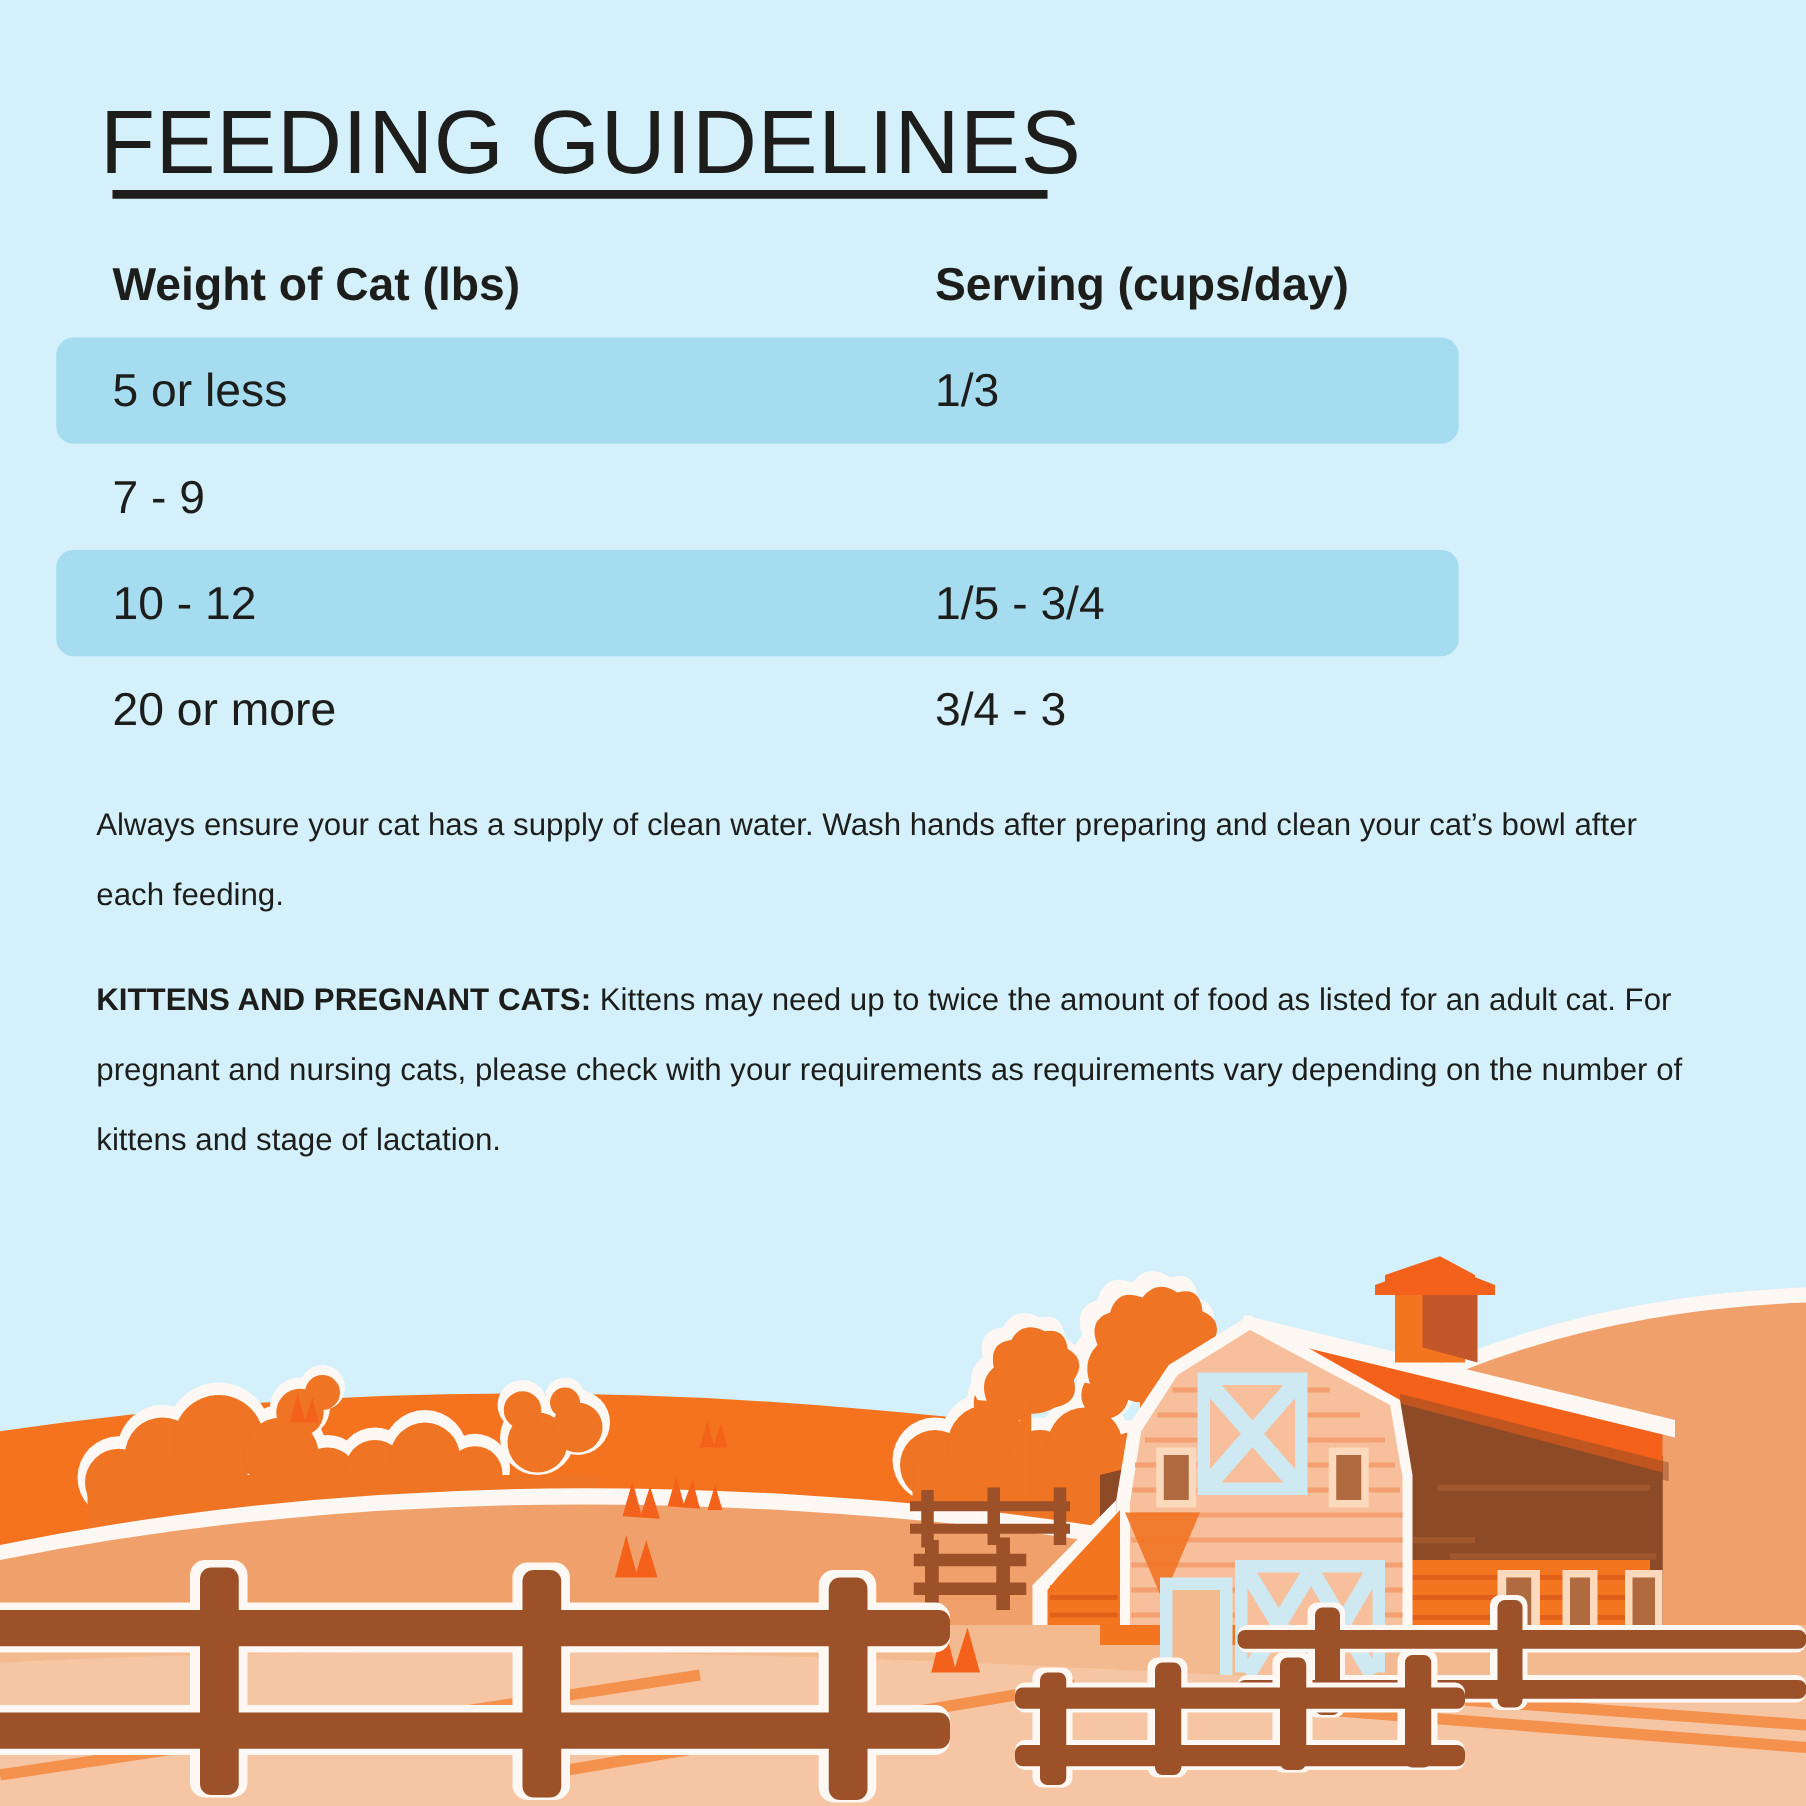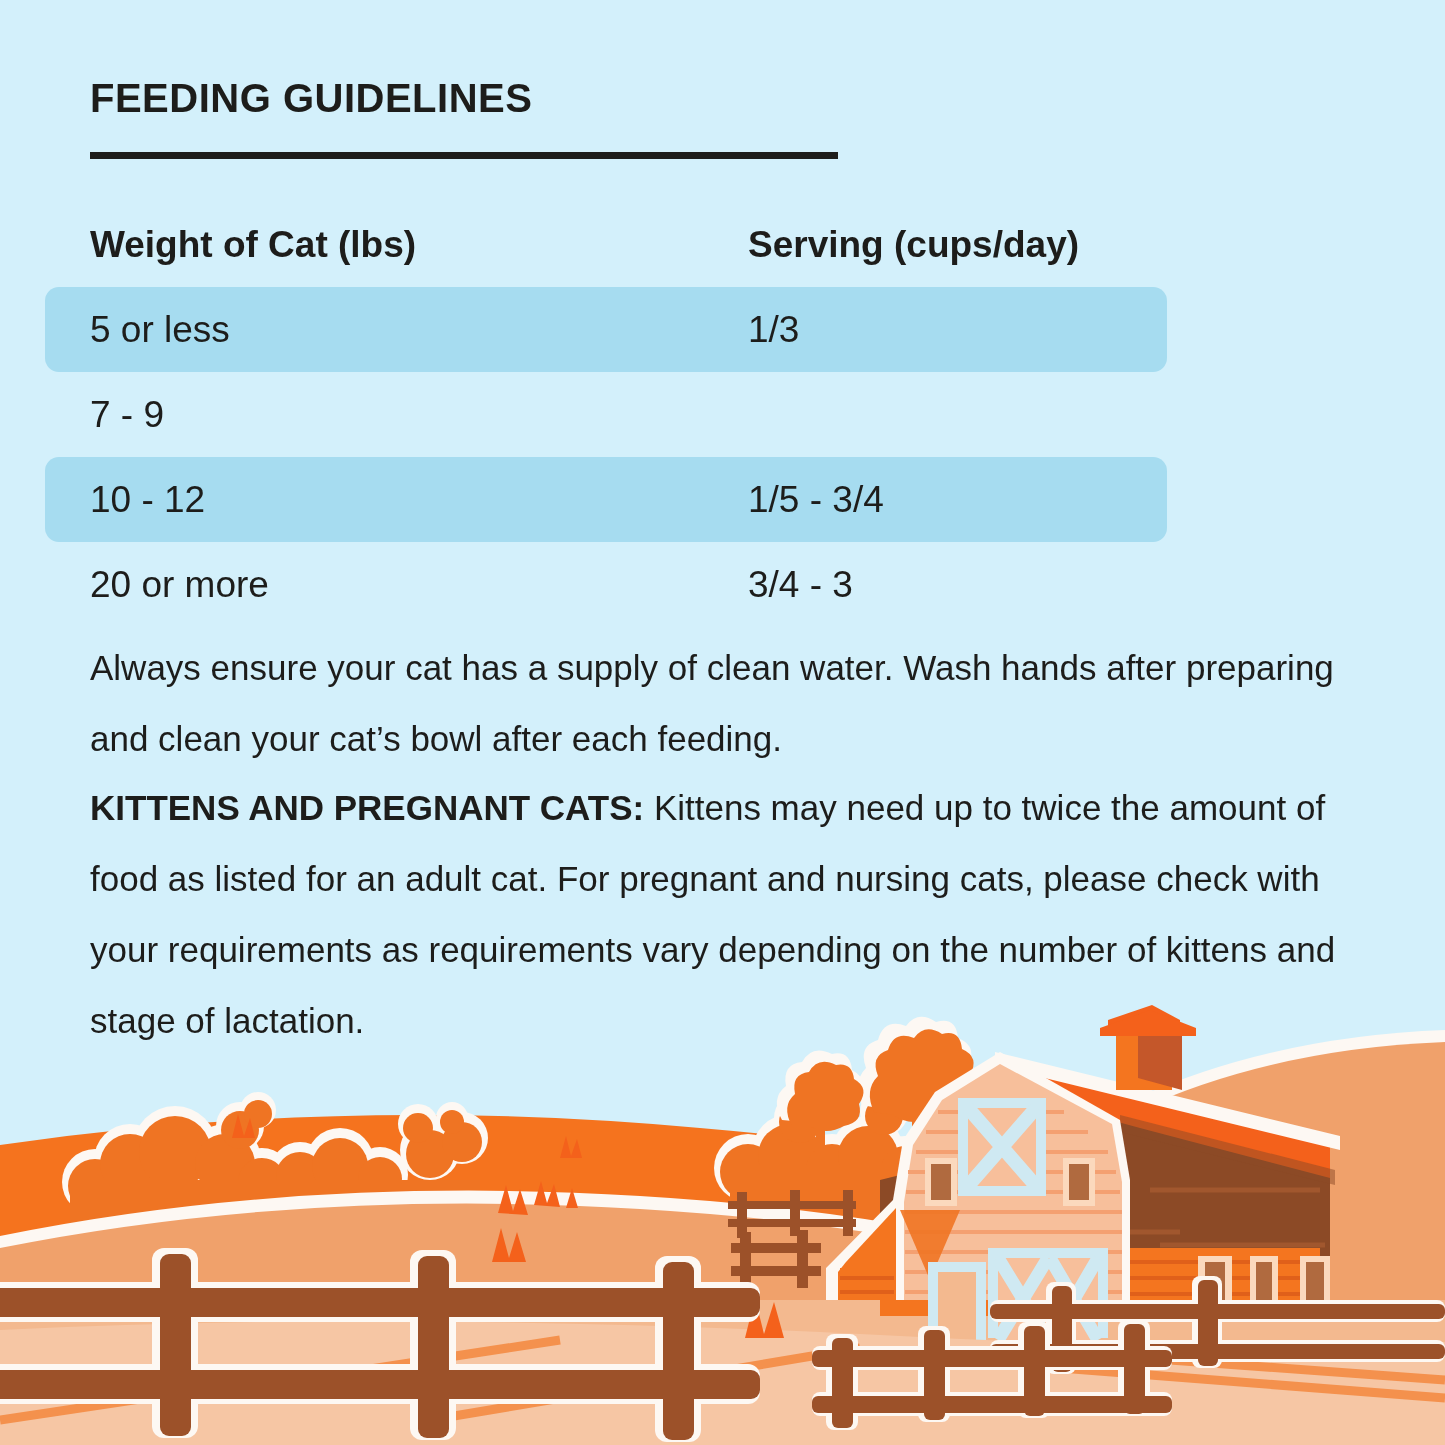--- a/index.html
+++ b/index.html
@@ -9,47 +9,47 @@
     font-family:"Liberation Sans", sans-serif;
     overflow:hidden;
     position:relative;
   }
   .page{position:relative;width:1445px;height:1445px;}
 
   
   .text-panel{position:absolute;left:0;top:0;width:1445px;height:1010px;z-index:5;}
 
   .title{
-    position:absolute;left:90px;top:78px;
-    font-size:40px;font-weight:bold;letter-spacing:0.5px;
+    position:absolute;left:80px;top:78px;
+    font-size:72px;font-weight:normal;letter-spacing:0.5px;
     color:#1d1d1b;line-height:1;
   }
   .title-rule{
     position:absolute;left:90px;top:152px;width:748px;height:7px;background:#1d1d1b;
   }
 
   
-  .table{position:absolute;left:0;top:202px;width:1212px;}
+  .table{position:absolute;left:0;top:185px;width:1212px;}
   .row{position:relative;height:85px;}
   .row.alt .row-bg{
     position:absolute;left:45px;right:45px;top:0;bottom:0;
     background:#a6dcf0;border-radius:14px;
   }
   .cell{
     position:absolute;top:0;height:85px;line-height:85px;
     color:#1d1d1b;font-size:37px;white-space:nowrap;
   }
   .cell.c1{left:90px;}
   .cell.c2{left:748px;}
   .row.head .cell{font-weight:bold;font-size:37px;}
 
   
   .para{
-    position:absolute;left:90px;width:1280px;
-    color:#1d1d1b;font-size:35px;line-height:71px;
+    position:absolute;left:77px;width:1280px;
+    color:#1d1d1b;font-size:25px;line-height:56px;
   }
   .para-water{top:632px;}
   .para-kittens{top:772px;}
   .para-kittens b{font-weight:bold;margin-top:30px;}
 
   
   .scene{
     position:absolute;left:0;top:0;width:1445px;height:1445px;z-index:1;
   }
   .scene svg{display:block;}

